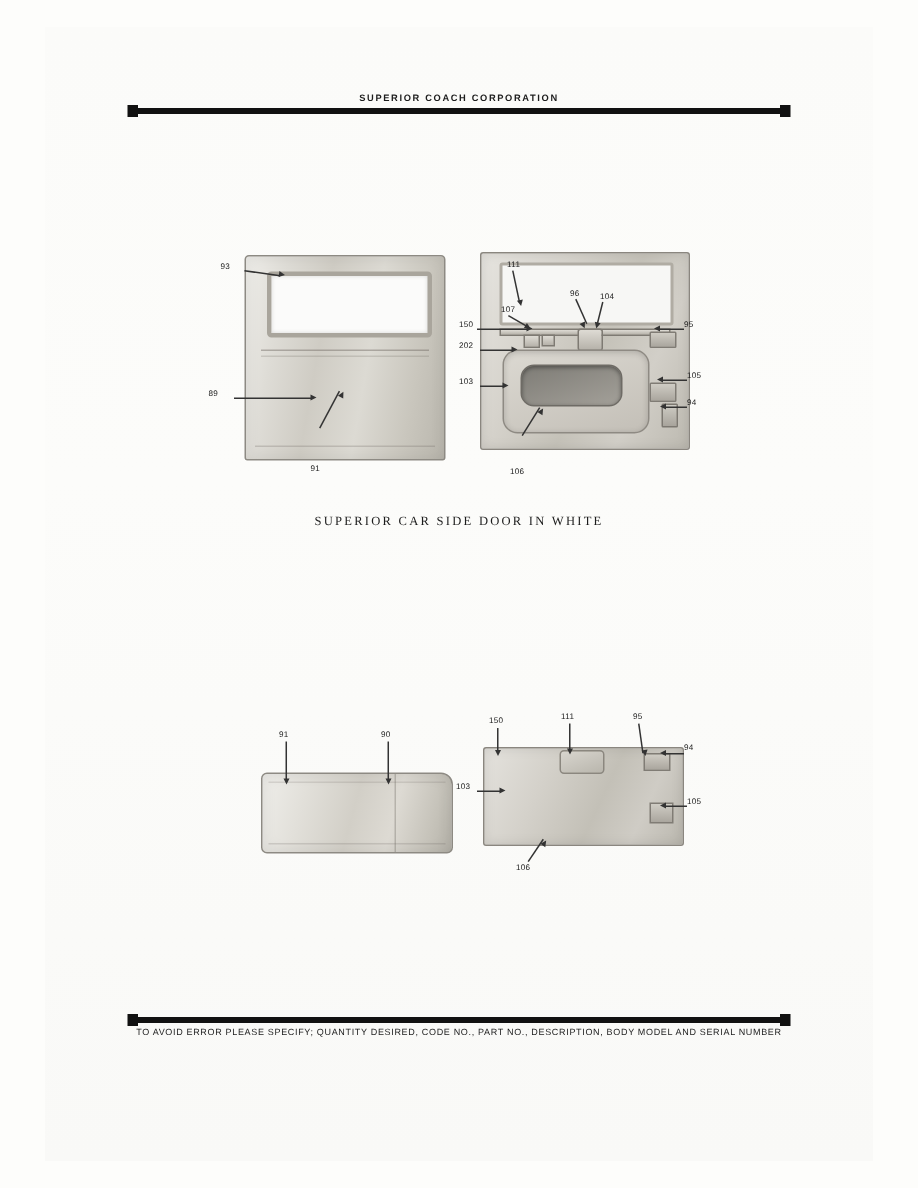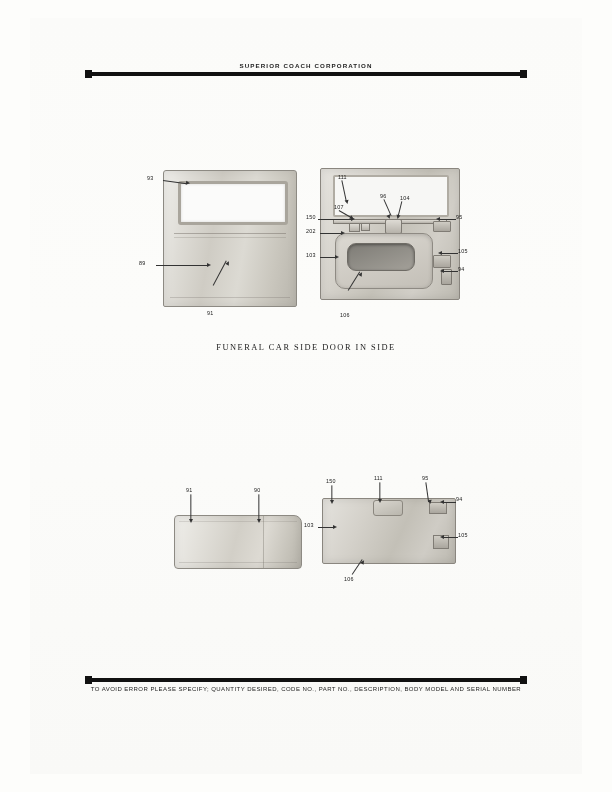--- a/index.html
+++ b/index.html
@@ -311,21 +311,21 @@
 
       <div class="callout" style="left:146px; top:106px;">94</div>
       <div class="leader" style="left:132px; top:111px; width:14px;"></div>
       <div class="arrowhead" style="left:128px; top:109px; transform:rotate(180deg);"></div>
 
       <div class="callout" style="left:28px; top:152px;">106</div>
       <div class="leader" style="left:36px; top:130px; width:22px; transform:rotate(-58deg);"></div>
       <div class="arrowhead" style="left:47px; top:112px; transform:rotate(-58deg);"></div>
     </div>
 
-    <div class="caption" style="top:343px;">FUNERAL CAR SIDE DOOR IN SIDE</div>
+    <div class="caption" style="top:343px;">SUPERIOR CAR SIDE DOOR IN WHITE</div>
   </div>
 
   <div class="figure-block" style="left:0; top:430px; width:612px; height:210px;">
 
     <div class="panel" style="left:168px; top:45px; width:140px; height:110px;">
       <div class="flower-outer" style="left:6px; top:40px; width:126px; height:52px; border-radius:4px 8px 4px 4px;">
         <div class="crease" style="left:4px; top:5px; width:118px; opacity:.45;"></div>
         <div class="crease" style="left:88px; top:0px; width:1px; height:52px; background:rgba(110,105,98,.35);"></div>
         <div class="crease" style="left:4px; top:46px; width:118px; opacity:.55;"></div>
       </div>

